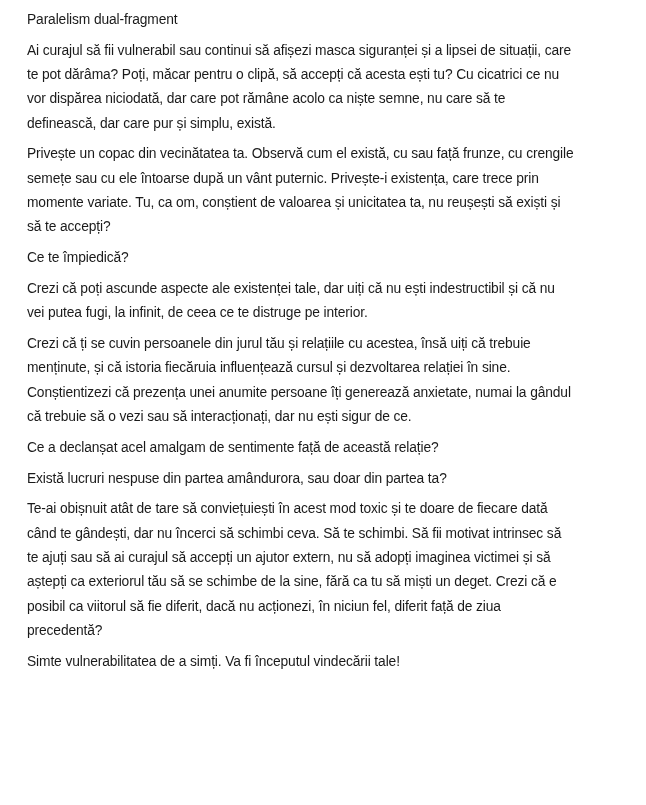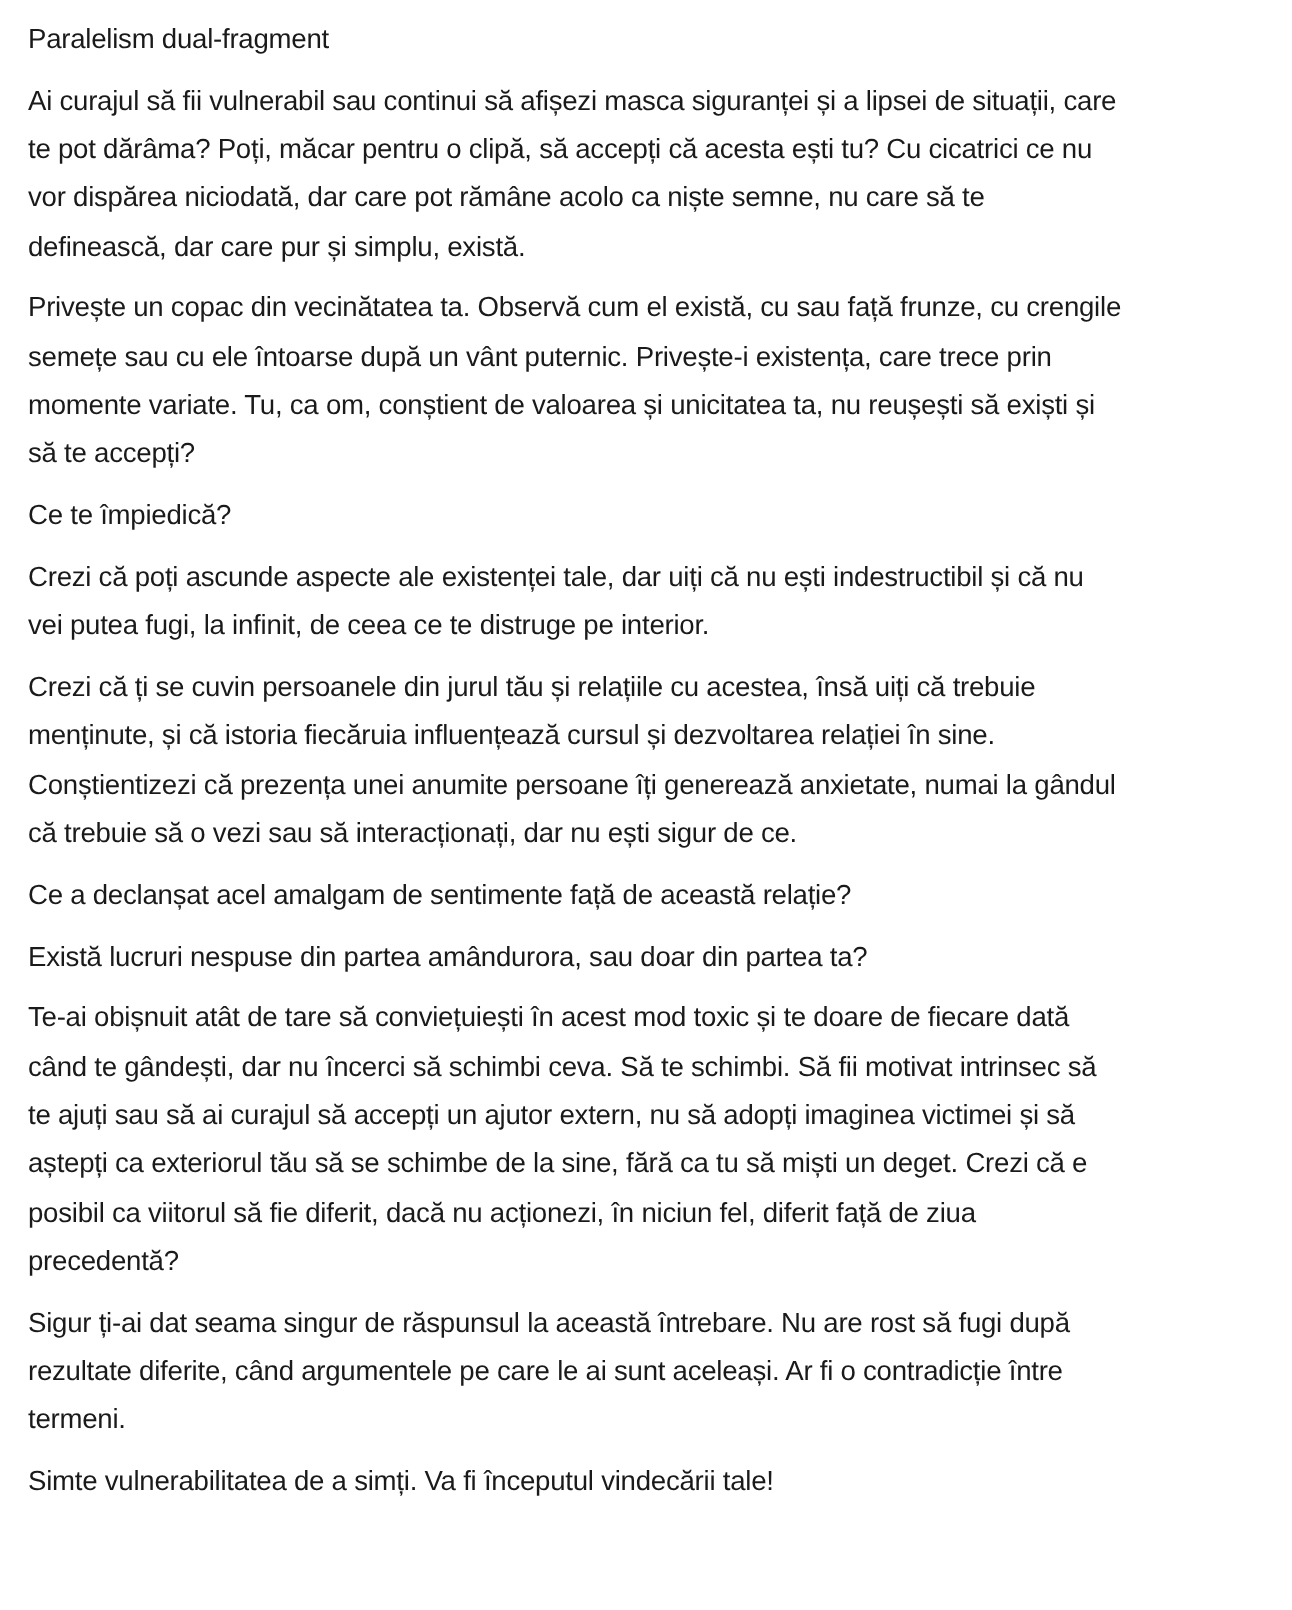--- a/index.html
+++ b/index.html
@@ -12,20 +12,21 @@
     height: 805px;
     box-sizing: border-box;
     padding: 8px 2px 0 14px;
     overflow: hidden;
     background: #ffffff;
     font-family: "Liberation Sans", "DejaVu Sans", sans-serif;
     font-size: 13.8px;
     letter-spacing: -0.12px;
     line-height: 24.3px;
     color: #1a1a1a;
+    margin-left: 13px;
     -webkit-font-smoothing: antialiased;
   }
   .page p {
     margin: 0 0 6.5px 0;
     white-space: pre-line; 
     font-weight: 400;
   }
 </style>
 </head>
 <body>
@@ -48,17 +49,14 @@
 Conștientizezi că prezența unei anumite persoane îți generează anxietate, numai la gândul
 că trebuie să o vezi sau să interacționați, dar nu ești sigur de ce.</p>
   <p>Ce a declanșat acel amalgam de sentimente față de această relație?</p>
   <p>Există lucruri nespuse din partea amândurora, sau doar din partea ta?</p>
   <p>Te-ai obișnuit atât de tare să conviețuiești în acest mod toxic și te doare de fiecare dată
 când te gândești, dar nu încerci să schimbi ceva. Să te schimbi. Să fii motivat intrinsec să
 te ajuți sau să ai curajul să accepți un ajutor extern, nu să adopți imaginea victimei și să
 aștepți ca exteriorul tău să se schimbe de la sine, fără ca tu să miști un deget. Crezi că e
 posibil ca viitorul să fie diferit, dacă nu acționezi, în niciun fel, diferit față de ziua
 precedentă?</p>
-  <p>Sigur ți-ai dat seama singur de răspunsul la această întrebare. Nu are rost să fugi după
-rezultate diferite, când argumentele pe care le ai sunt aceleași. Ar fi o contradicție între
-termeni.</p>
   <p>Simte vulnerabilitatea de a simți. Va fi începutul vindecării tale!</p>
 </div>
 
 </body></html>

